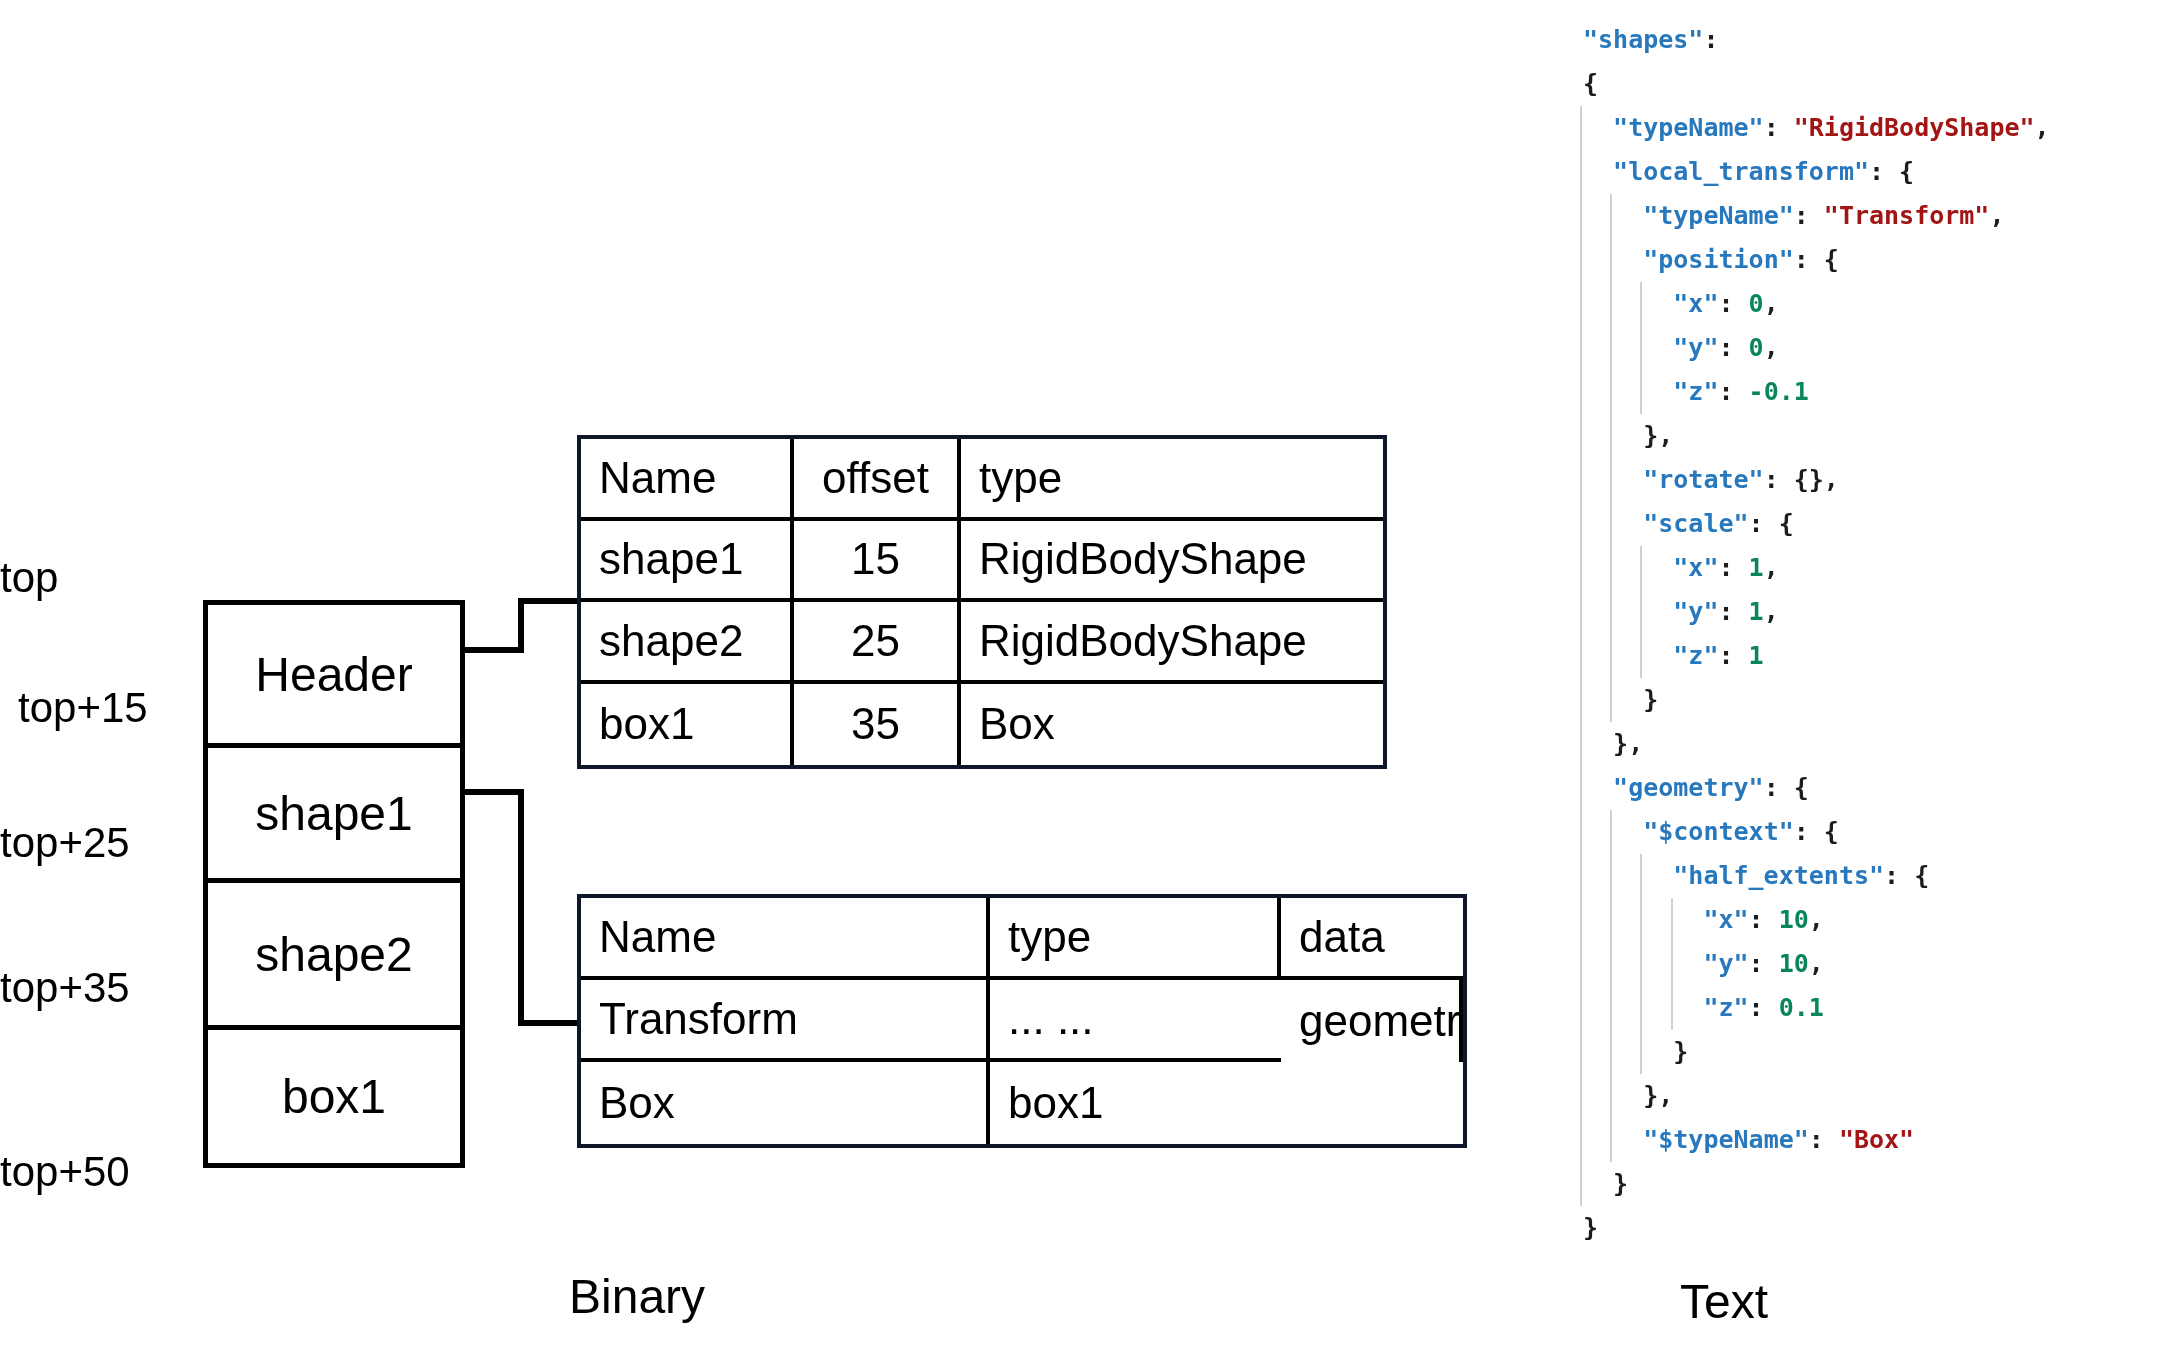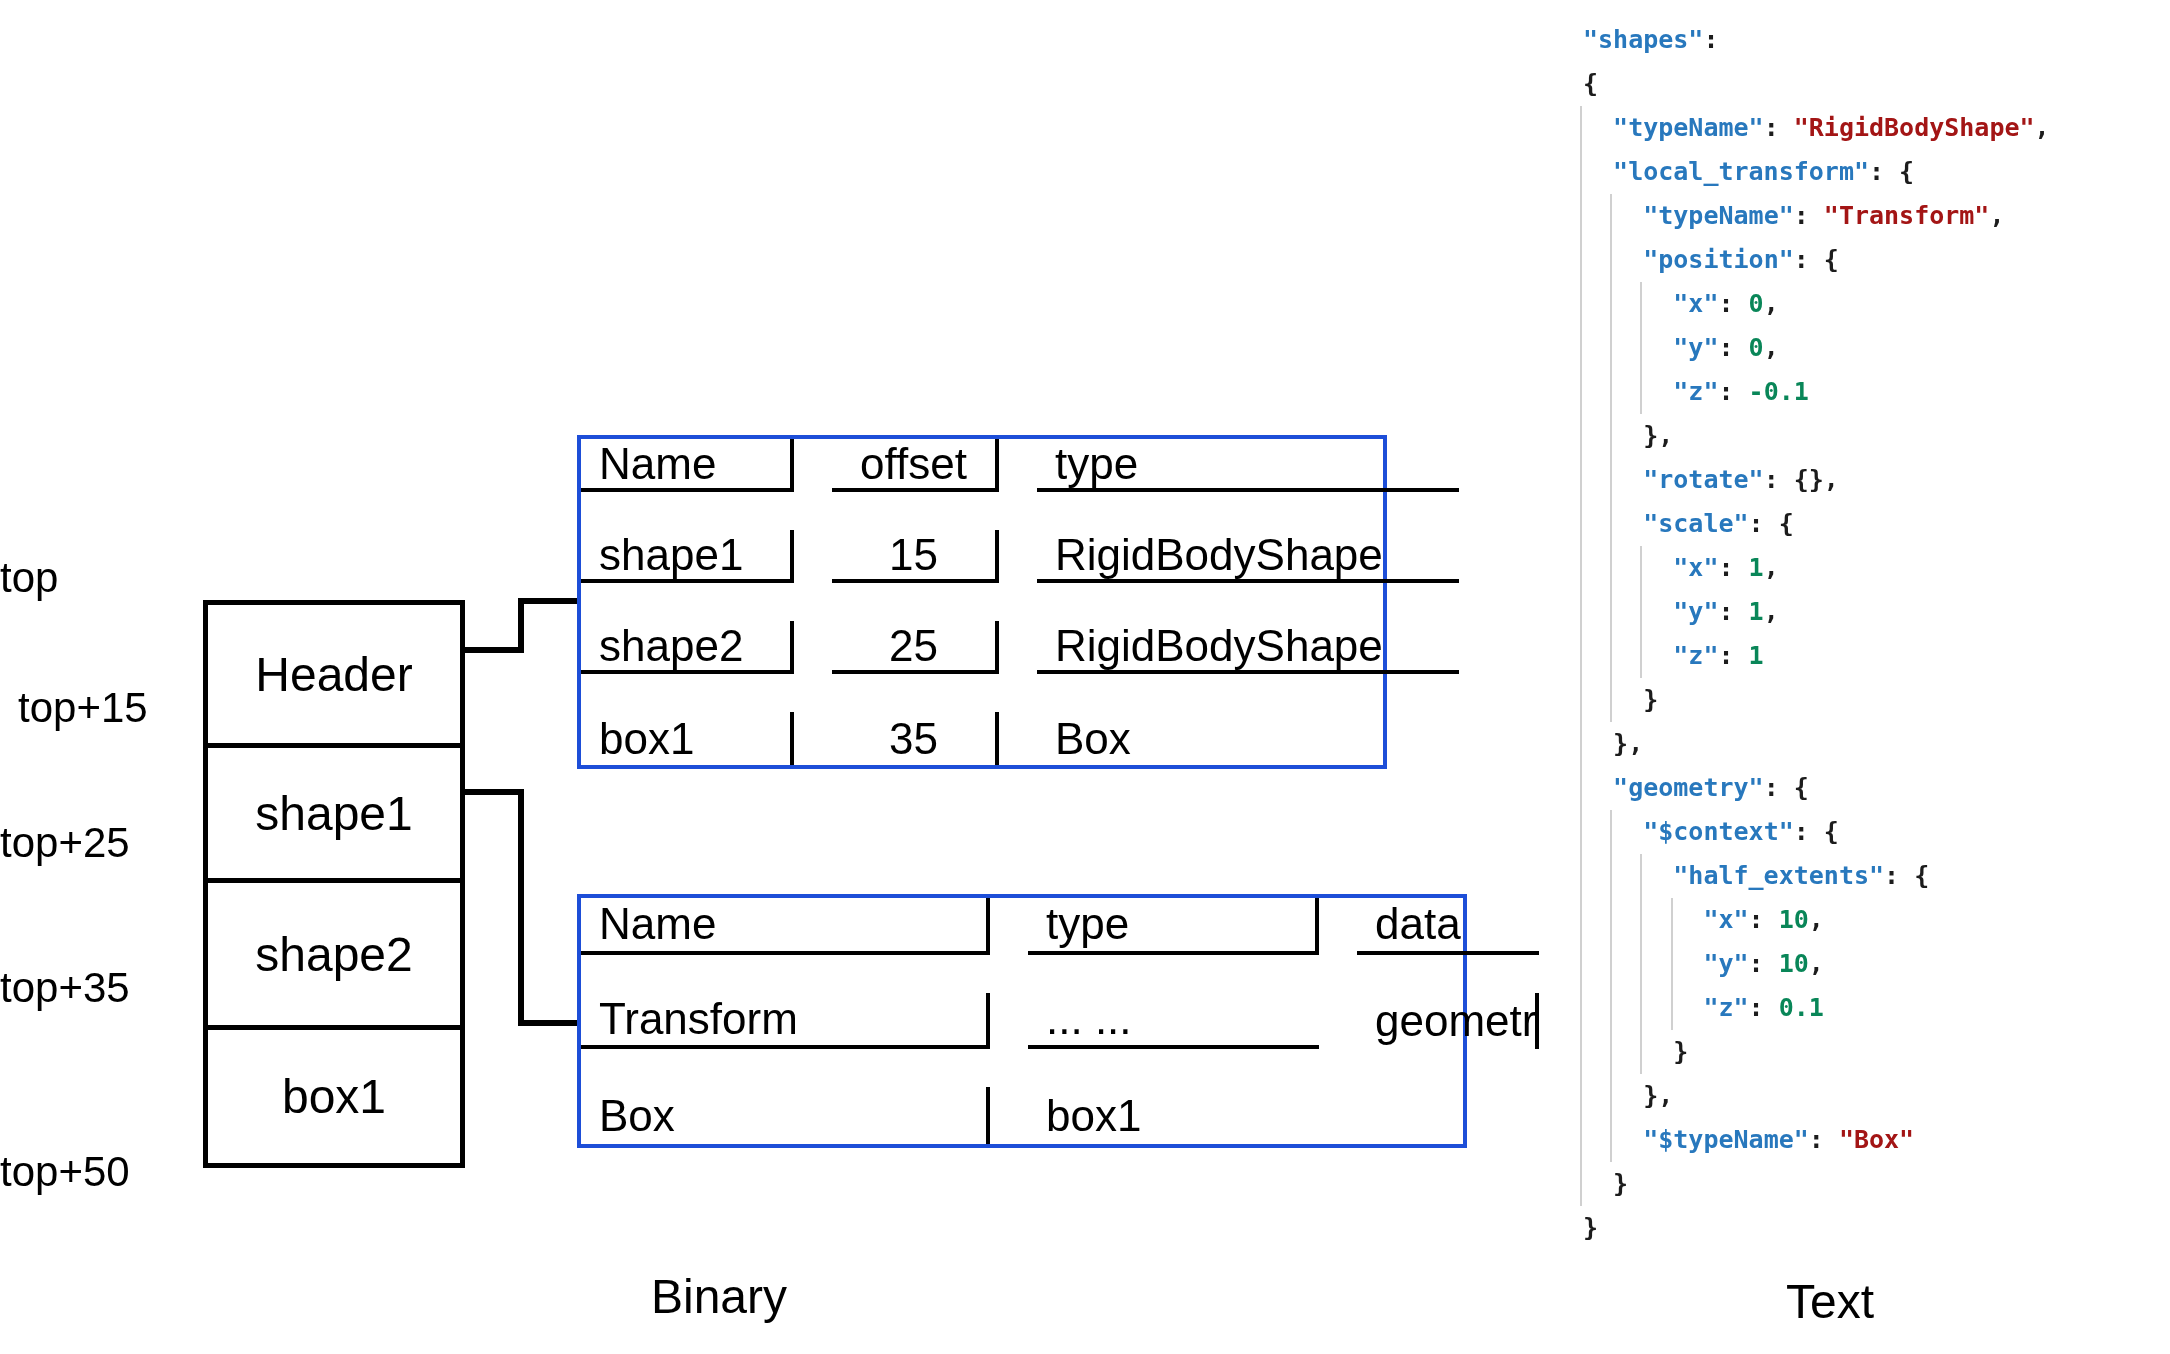--- a/index.html
+++ b/index.html
@@ -18,37 +18,37 @@
 
   .offset-label{position:absolute;left:0;width:198px;height:48px;line-height:48px;
                 font-size:42px;}
   .offset-label:nth-child(1){top:554px;}
   .offset-label:nth-child(2){top:684px;margin-left:18px;}
   .offset-label:nth-child(3){top:819px;}
   .offset-label:nth-child(4){top:964px;}
   .offset-label:nth-child(5){top:1148px;}
 
   
-  .dtable{position:absolute;border:4px solid #1d4ed8;box-sizing:border-box;display:grid;gap:38px;}
+  .dtable{position:absolute;border:4px solid #0f172a;box-sizing:border-box;display:grid;}
   .t1{left:577px;top:435px;width:810px;height:334px;grid-template-columns:213px 167px 422px;
       grid-template-rows:repeat(4,1fr);}
   .t2{left:577px;top:894px;width:890px;height:254px;grid-template-columns:409px 291px 182px;
       grid-template-rows:repeat(3,1fr);}
   .cell{box-sizing:border-box;display:flex;align-items:center;padding-left:18px;
         font-size:44px;border-right:4px solid #000;border-bottom:4px solid #000;
         white-space:nowrap;overflow:hidden;}
   .cell.lc{border-right:none;}
   .cell.lr{border-bottom:none;}
   .cell.cc{justify-content:center;padding-left:0;}
 
   
   .seg{position:absolute;background:#000;}
 
   
-  .caption{position:absolute;font-size:48px;text-align:center;width:300px;}
+  .caption{position:absolute;font-size:48px;width:300px;}
   .cap-binary{left:569px;top:1269px;}
   .cap-text{left:1680px;top:1274px;}
 
   
   .code{position:absolute;left:1583px;top:18px;width:560px;
         font-family:"DejaVu Sans Mono", monospace;font-size:25px;font-weight:bold;}
   .code-line{position:relative;height:44px;line-height:44px;white-space:pre;z-index:1;}
   .tk-k{color:var(--c-key,#2878BD);}
   .tk-s{color:var(--c-str,#A31515);}
   .tk-n{color:var(--c-num,#098658);}

